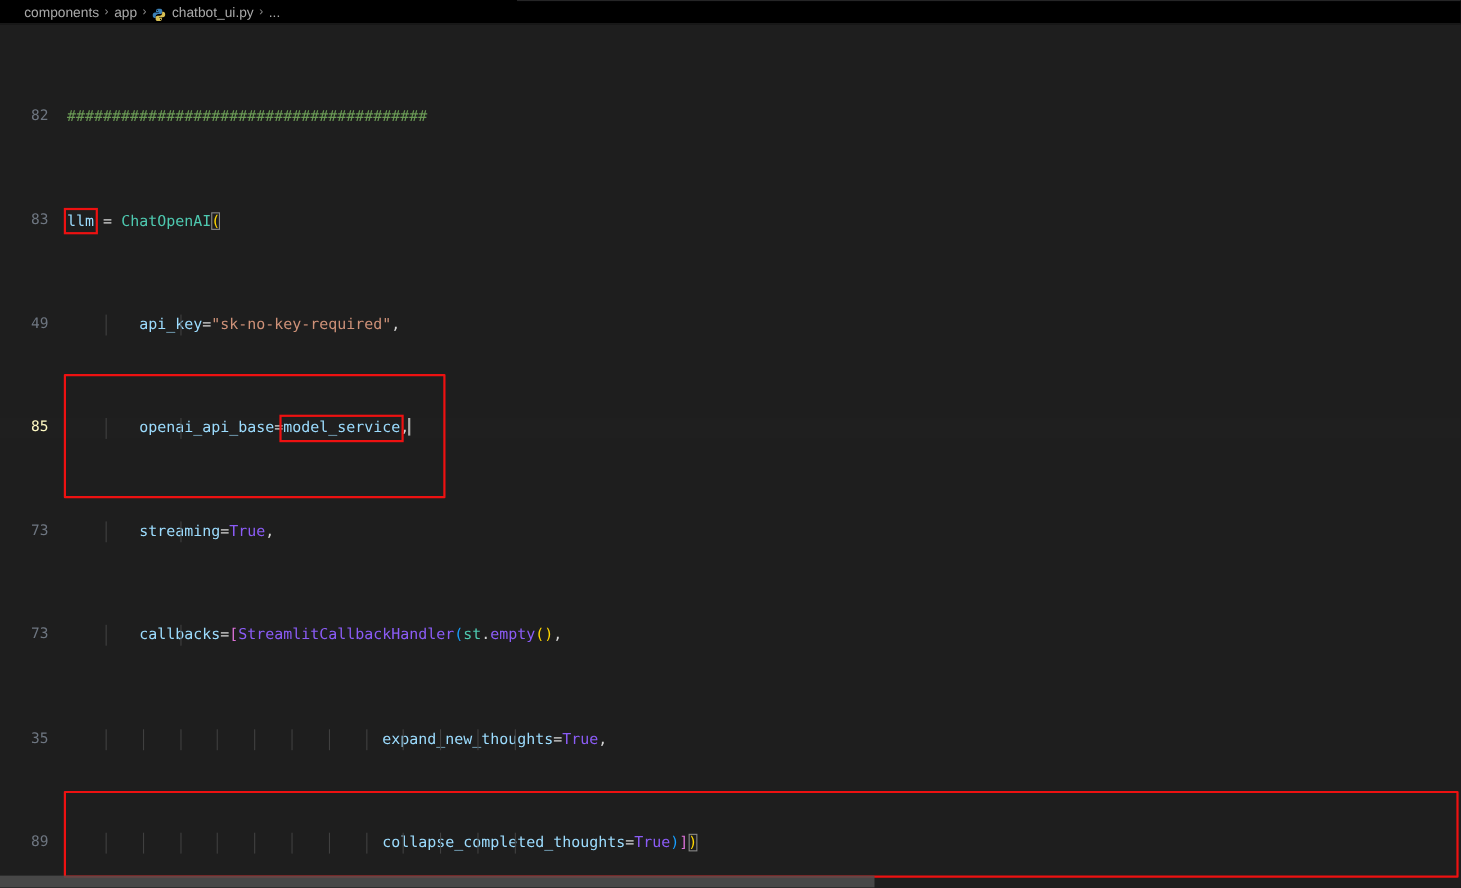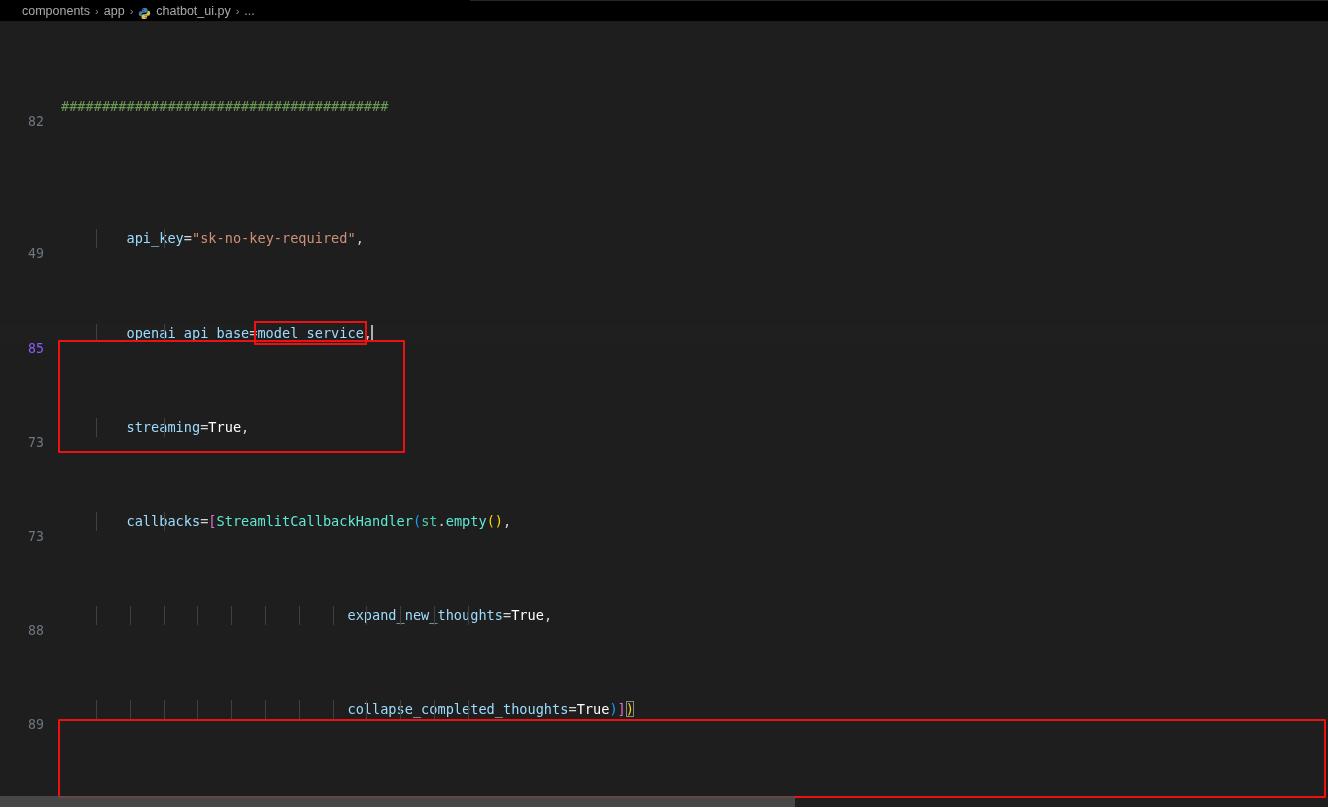--- a/index.html
+++ b/index.html
@@ -65,54 +65,53 @@
     line-height: 18.85px;
     white-space: pre;
   }
   .row {
     display: flex;
     height: 18.85px;
     align-items: flex-start;
     position: relative;
   }
   .row.active { background: #1f1f1f; }
-  .row.active .ln { color: #8b5cf6; }
+  .row.active .ln { color: #fef9c3; }
   .ln {
     width: 44px;
     min-width: 44px;
     text-align: right;
     color: #6e7681;
     padding-right: 0;
     font-size: 13.2px;
     user-select: none;
-    margin-top: 16px;
   }
   .code {
     padding-left: 17px;
     position: relative;
     flex: 1;
     color: #d4d4d4;
   }
 
   
   .ig {
     position: absolute;
     top: 0;
     width: 1px;
     height: 18.85px;
     background: #404040;
   }
 
   
   .t-cmt   { color: #6a9955; }
   .t-var   { color: #9cdcfe; }
-  .t-func  { color: #5eead4; }
+  .t-func  { color: #8b5cf6; }
   .t-class { color: #4ec9b0; }
   .t-str   { color: #ce9178; }
-  .t-kw    { color: #ffffff; }
+  .t-kw    { color: #8b5cf6; }
   .t-p1    { color: #ffd700; }
   .t-p2    { color: #da70d6; }
   .t-p3    { color: #179fff; }
   .t-op    { color: #d4d4d4; }
 
   
   .bmatch {
     outline: 1px solid #888;
     outline-offset: -1px;
   }
@@ -186,20 +185,24 @@
 <div id="editor">
   <div class="code-area">
 
     
     <div class="row">
       <span class="ln">82</span>
       <span class="code"><span class="t-cmt">########################################</span></span>
     </div>
 
     
+    <div class="row">
+      <span class="ln">83</span>
+      <span class="code"><span class="redword"><span class="t-var">llm</span></span><span class="t-op"> = </span><span class="t-class">ChatOpenAI</span><span class="t-p1 bmatch">(</span></span>
+    </div>
 
     
     <div class="row">
       <span class="ln">49</span>
       <span class="code"><span class="ig" style="left:52px"></span><span class="ig" style="left:120px"></span>        <span class="t-var">api_key</span><span class="t-op">=</span><span class="t-str">"sk-no-key-required"</span><span class="t-op">,</span></span>
     </div>
 
     
     <div class="row active">
       <span class="ln">85</span>
@@ -213,21 +216,21 @@
     </div>
 
     
     <div class="row">
       <span class="ln">73</span>
       <span class="code"><span class="ig" style="left:52px"></span><span class="ig" style="left:120px"></span>        <span class="t-var">callbacks</span><span class="t-op">=</span><span class="t-p2">[</span><span class="t-func">StreamlitCallbackHandler</span><span class="t-p3">(</span><span class="t-class">st</span><span class="t-op">.</span><span class="t-func">empty</span><span class="t-p1">()</span><span class="t-op">,</span></span>
     </div>
 
     
     <div class="row">
-      <span class="ln">88</span>
+      <span class="ln">35</span>
       <span class="code"><span class="ig" style="left:52px"></span><span class="ig" style="left:86px"></span><span class="ig" style="left:120px"></span><span class="ig" style="left:153px"></span><span class="ig" style="left:187px"></span><span class="ig" style="left:221px"></span><span class="ig" style="left:255px"></span><span class="ig" style="left:289px"></span><span class="ig" style="left:322px"></span><span class="ig" style="left:356px"></span><span class="ig" style="left:390px"></span><span class="ig" style="left:424px"></span>                                   <span class="t-var">expand_new_thoughts</span><span class="t-op">=</span><span class="t-kw">True</span><span class="t-op">,</span></span>
     </div>
 
     
     <div class="row">
       <span class="ln">89</span>
       <span class="code"><span class="ig" style="left:52px"></span><span class="ig" style="left:86px"></span><span class="ig" style="left:120px"></span><span class="ig" style="left:153px"></span><span class="ig" style="left:187px"></span><span class="ig" style="left:221px"></span><span class="ig" style="left:255px"></span><span class="ig" style="left:289px"></span><span class="ig" style="left:322px"></span><span class="ig" style="left:356px"></span><span class="ig" style="left:390px"></span><span class="ig" style="left:424px"></span>                                   <span class="t-var">collapse_completed_thoughts</span><span class="t-op">=</span><span class="t-kw">True</span><span class="t-p3">)</span><span class="t-p2">]</span><span class="t-p1 bmatch">)</span></span>
     </div>
 
     

